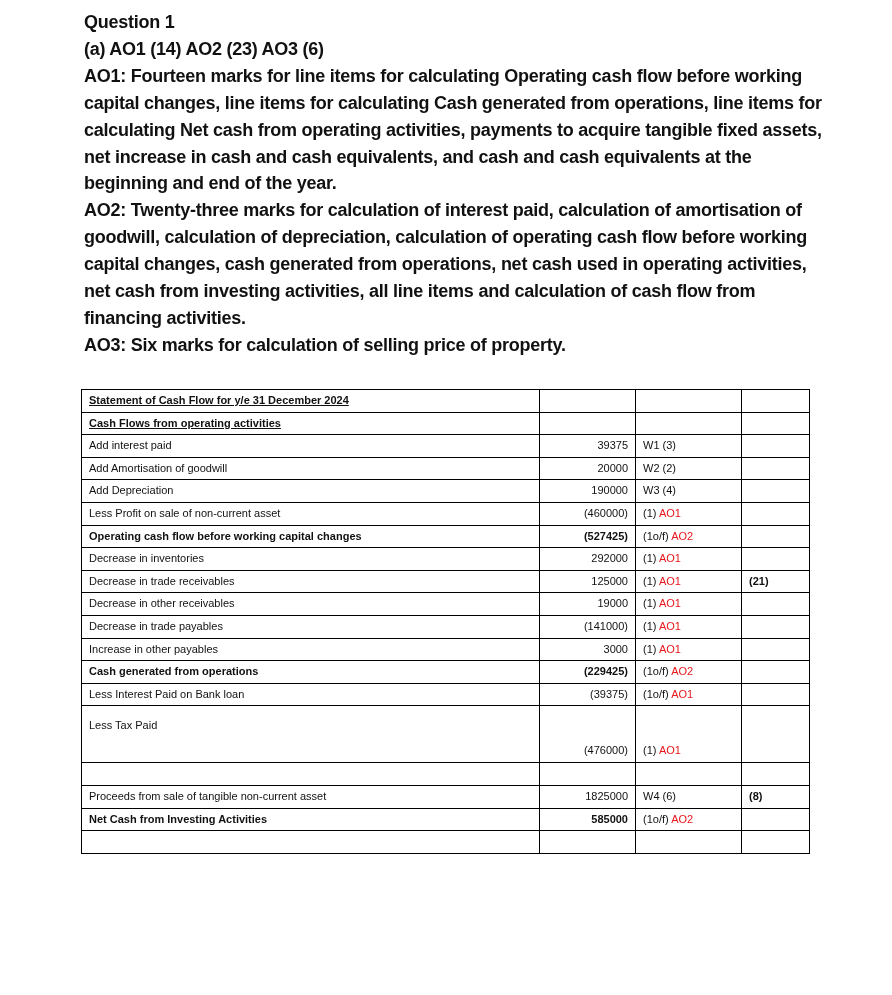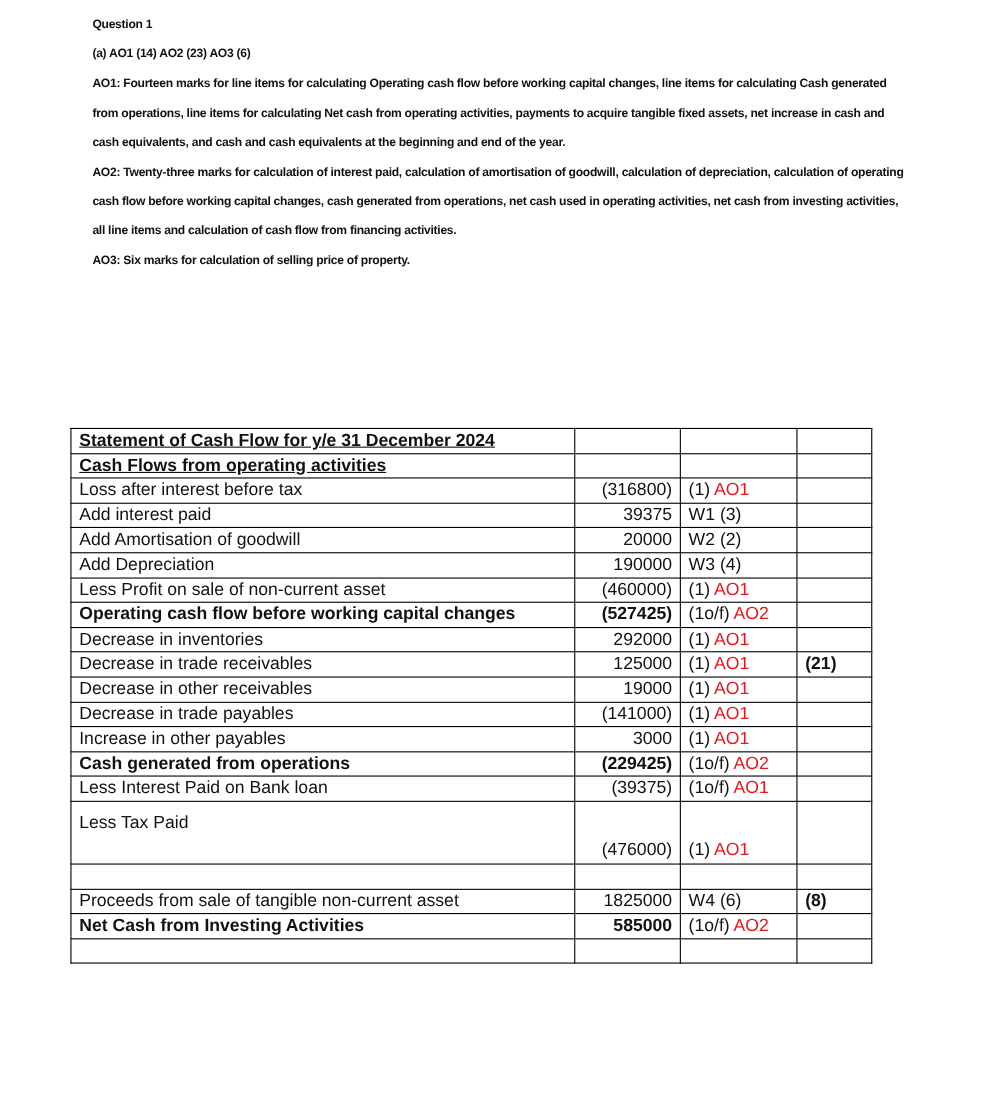--- a/index.html
+++ b/index.html
@@ -1,22 +1,22 @@
 <!DOCTYPE html>
 <html><head>
 <meta charset="utf-8">
 <style>
   html, body { margin: 0; padding: 0; background: #ffffff; }
   body { width: 892px; height: 995px; position: relative; overflow: hidden;
          font-family: "Liberation Sans", "DejaVu Sans", sans-serif; color: #111; }
   .intro { position: absolute; left: 84px; top: 9px; width: 740px;
-           font-weight: bold; font-size: 11px; line-height: 26.9px; letter-spacing: -0.25px; }
+           font-weight: bold; font-size: 18px; line-height: 26.9px; letter-spacing: -0.25px; }
   .intro p { margin: 0; }
-  table.cf { position: absolute; left: 64px; top: 389px; border-collapse: collapse;
-             font-size: 16px; table-layout: fixed; }
+  table.cf { position: absolute; left: 81px; top: 389px; border-collapse: collapse;
+             font-size: 11px; table-layout: fixed; }
   table.cf td { border: 1.5px solid #000; padding: 0 7px; height: 21.6px; line-height: 21.6px;
                 white-space: nowrap; vertical-align: middle; }
   col.c1 { width: 458px; } col.c2 { width: 96px; } col.c3 { width: 106px; } col.c4 { width: 68px; }
   td.amt { text-align: right; padding-right: 6px; }
   td.mark { padding-left: 6px; }
   td.total { text-align: left; font-weight: bold; }
   .hdr { font-weight: bold; text-decoration: underline; }
   .bold { font-weight: bold; }
   .ao { color: #e8161b; }
   tr.tall td { height: 47px; }
@@ -45,26 +45,20 @@
       <tr>
         <td class="label"><span class="hdr">Statement of Cash Flow for y/e 31 December 2024</span></td>
         <td class="amt"></td>
         <td class="mark"><span></span></td>
         <td class="total"></td>
       </tr>
       <tr>
         <td class="label"><span class="hdr">Cash Flows from operating activities</span></td>
         <td class="amt"></td>
         <td class="mark"><span></span></td>
-        <td class="total"></td>
-      </tr>
-      <tr>
-        <td class="label"><span>Loss after interest before tax</span></td>
-        <td class="amt">(316800)</td>
-        <td class="mark"><span>(1)</span> <span class="ao" style="color: rgb(232, 22, 27);">AO1</span></td>
         <td class="total"></td>
       </tr>
       <tr>
         <td class="label"><span>Add interest paid</span></td>
         <td class="amt">39375</td>
         <td class="mark"><span>W1 (3)</span></td>
         <td class="total"></td>
       </tr>
       <tr>
         <td class="label"><span>Add Amortisation of goodwill</span></td>

